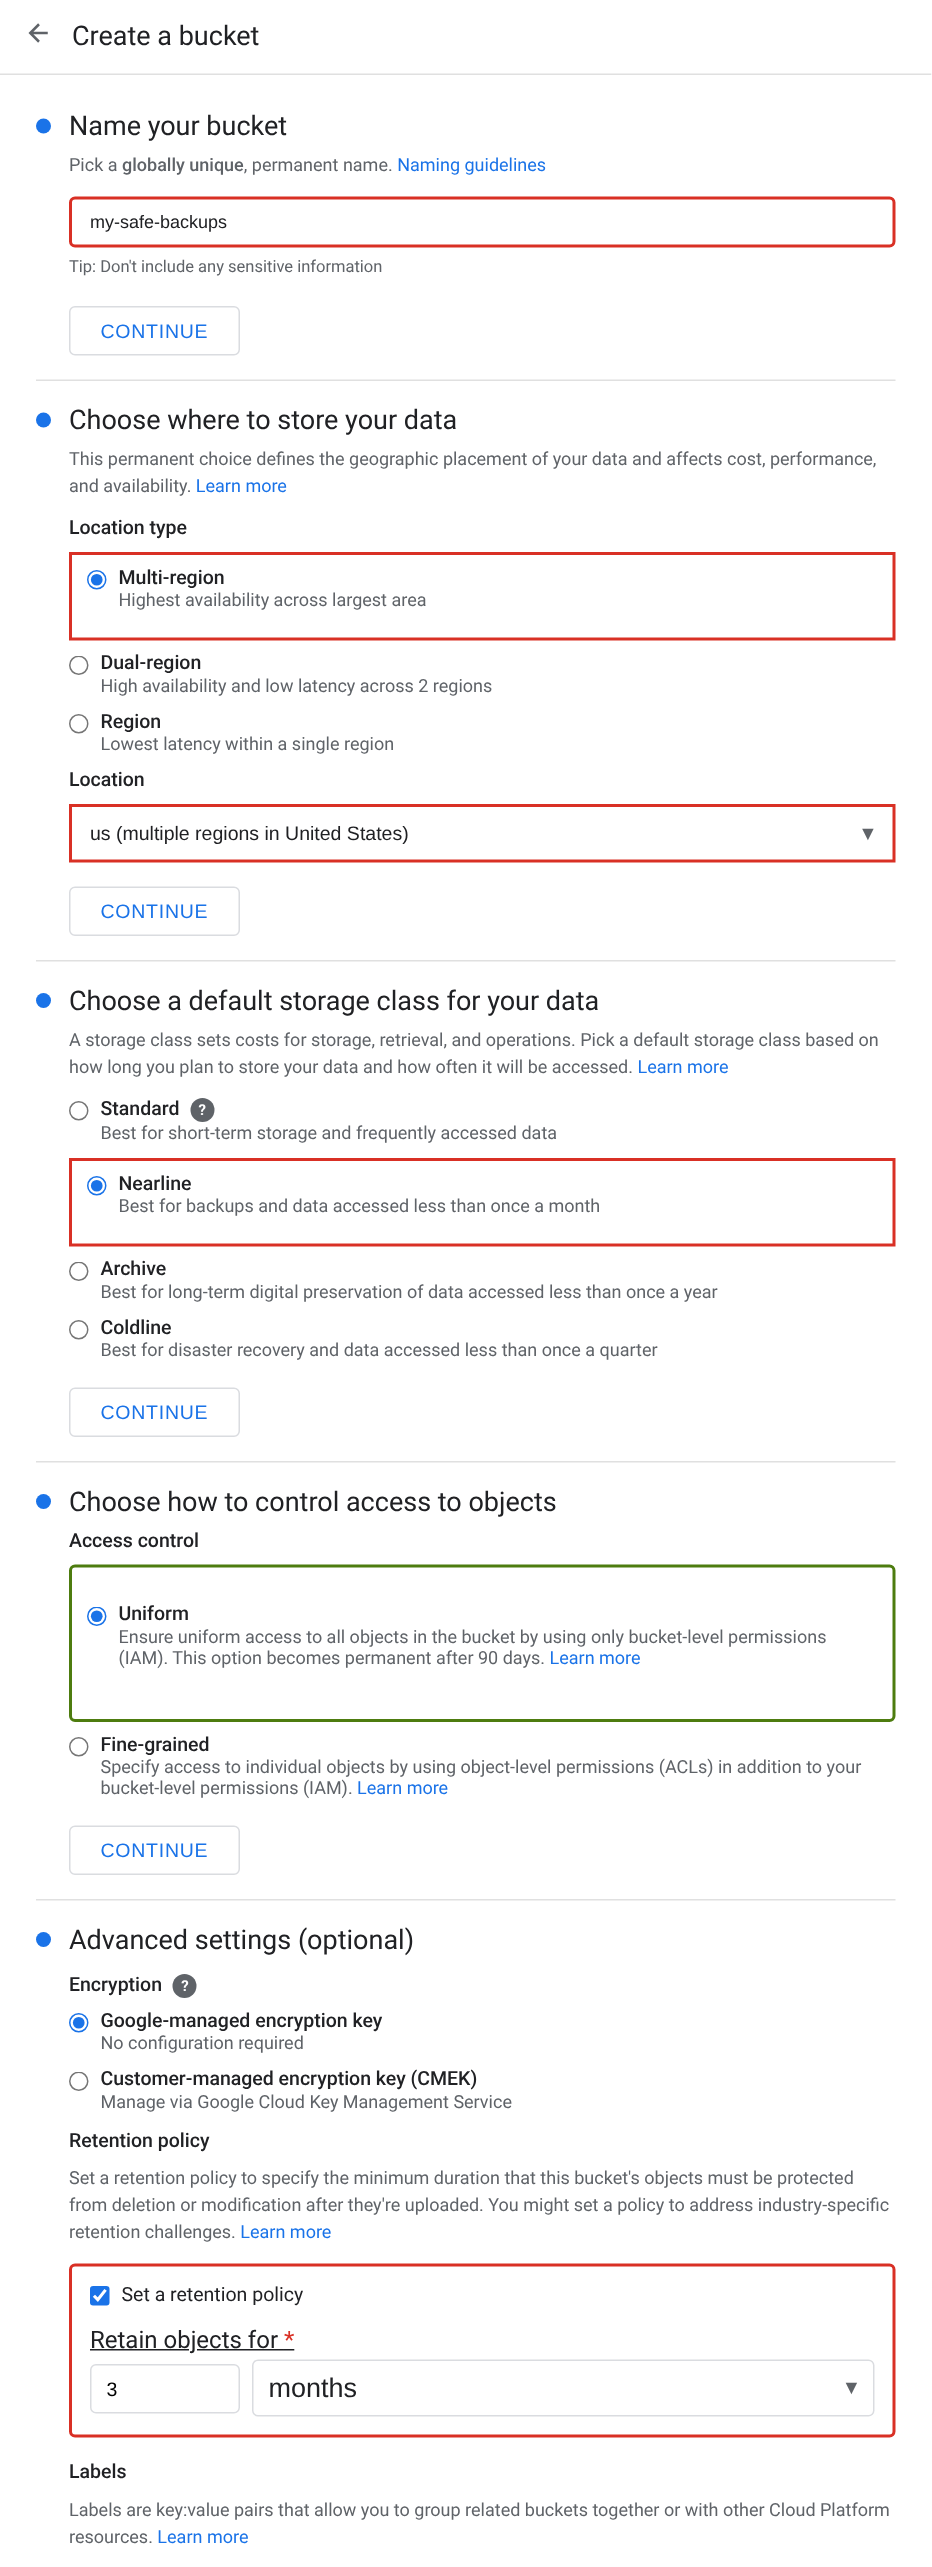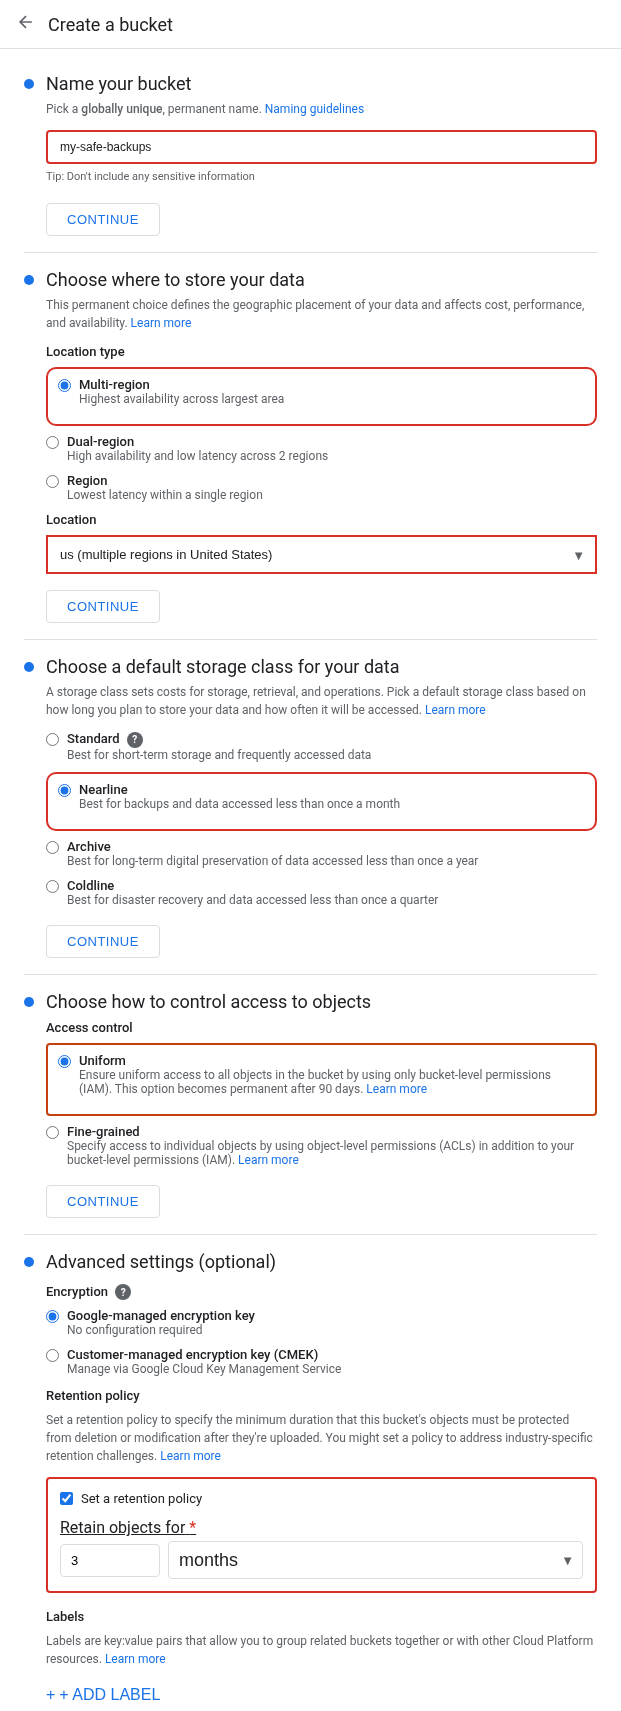--- a/index.html
+++ b/index.html
@@ -121,21 +121,21 @@
       font-size: 13px;
       font-weight: 500;
       color: #202124;
     }
     .radio-desc {
       font-size: 12px;
       color: #5f6368;
     }
     .radio-box {
       border: 2px solid #d93025;
-      border-radius: 10px;
+      border-radius: 0;
       padding: 8px 10px;
       margin-bottom: 8px;
     }
     .select-wrapper {
       position: relative;
       border: 2px solid #d93025;
       border-radius: 0;
       margin-bottom: 8px;
     }
     .select-wrapper select {
@@ -151,23 +151,23 @@
     }
     .select-arrow {
       position: absolute;
       right: 10px;
       top: 50%;
       transform: translateY(-50%);
       pointer-events: none;
       color: #5f6368;
     }
     .access-control-box {
-      border: 2px solid #c2410c;
-      border-radius: 4px;
-      padding: 8px 10px;
+      border: 2px solid #4d7c0f;
+      border-radius: 4px;
+      padding: 24px 10px;
       margin-bottom: 8px;
     }
     .learn-more { color: #1a73e8; text-decoration: none; font-size: 12px; }
     .encryption-section { margin-top: 12px; margin-bottom: 12px; }
     .retention-section { margin-top: 12px; margin-bottom: 12px; }
     .retention-box {
       border: 2px solid #d93025;
       border-radius: 4px;
       padding: 12px;
       margin-top: 8px;

